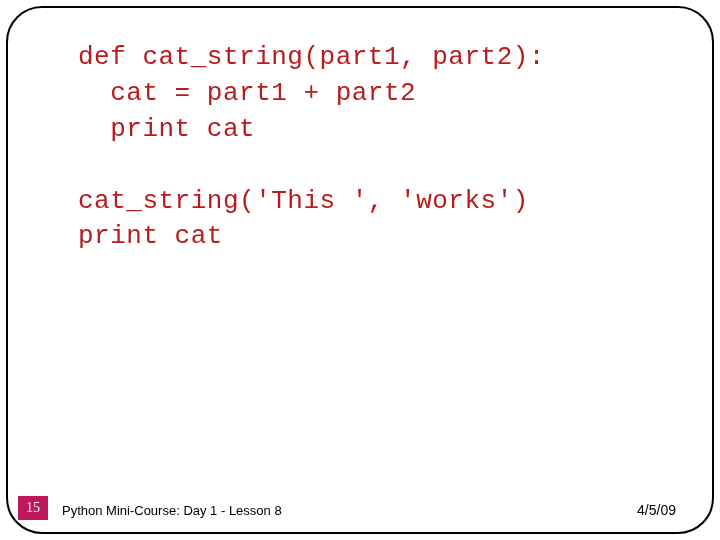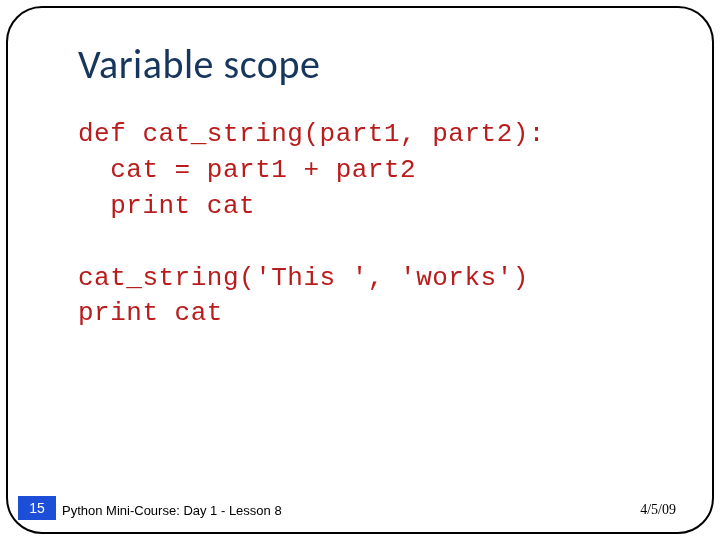--- a/index.html
+++ b/index.html
@@ -41,54 +41,53 @@
     font-size: 26px;
     color: #b91c1c;
     line-height: 1.38;
     white-space: pre;
     letter-spacing: 0.5px;
   }
   .footer-num {
     position: absolute;
     left: 18px;
     bottom: 20px;
-    width: 38px;
+    width: 30px;
     height: 24px;
-    background: #1d4ed8;
+    background: #be185d;
     color: #fff;
     font-size: 14px;
     display: flex;
     align-items: center;
     justify-content: center;
-    font-family: Liberation Sans, sans-serif;
+    font-family: Liberation Serif, serif;
   }
   .footer-left {
     position: absolute;
     left: 62px;
     bottom: 22px;
     font-size: 13px;
     color: #000;
     font-family: Verdana, sans-serif;
   }
   .footer-right {
     position: absolute;
     right: 44px;
     bottom: 22px;
     font-size: 14px;
     color: #000;
-    font-family: Liberation Serif, serif;
+    font-family: Liberation Sans, sans-serif;
   }
 </style>
 </head>
 <body>
 
 <div class="slide-frame"></div>
 
 <div class="content">
-  <h1 class="title">Variable scope</h1>
   <div class="code">def cat_string(part1, part2):
   cat = part1 + part2
   print cat
 
 cat_string('This ', 'works')
 print cat</div>
 </div>
 
 <div class="footer-num">15</div>
 <div class="footer-left">Python Mini-Course: Day 1 - Lesson 8</div>

